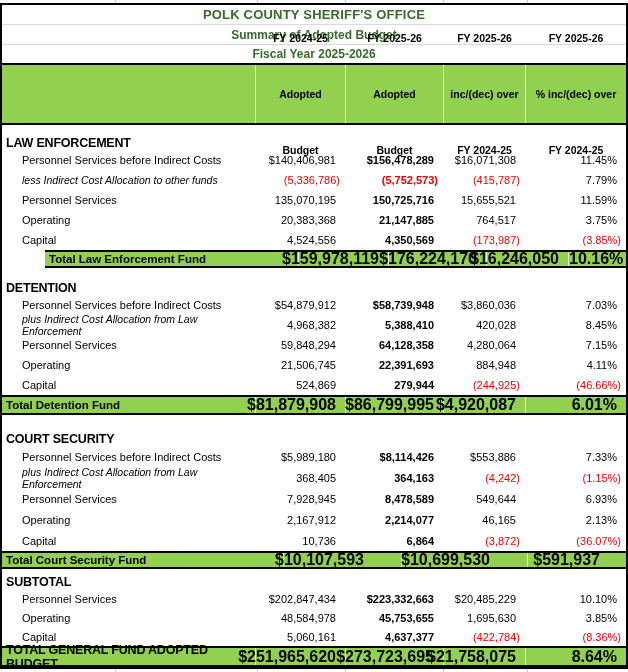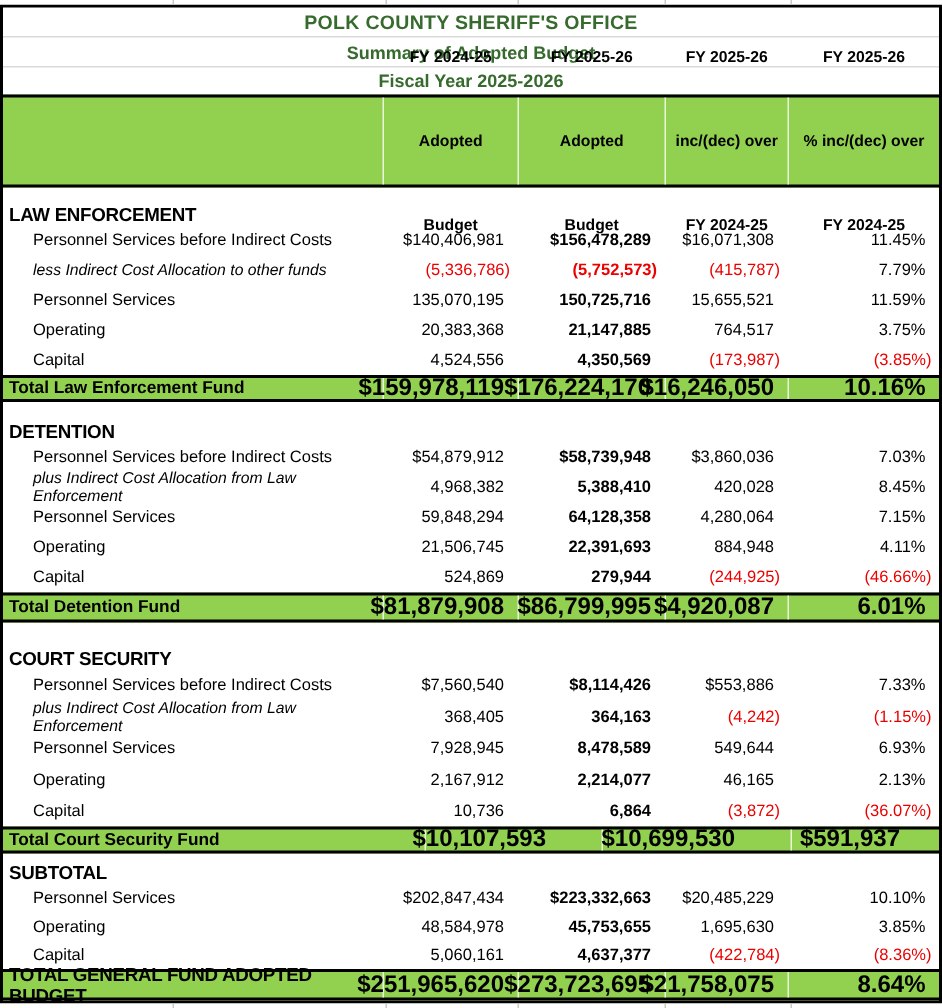--- a/index.html
+++ b/index.html
@@ -39,21 +39,21 @@
   .data-row .row-label.italic { font-style: italic; font-size: 10.5px; }
   .num { text-align: right; padding-right: 9px; font-variant-numeric: tabular-nums; }
   .num.neg { color: #eb0000; padding-right: 5px; }
 
   .total-row { background: #92d050; border-top: 2px solid #000; border-bottom: 2px solid #000; display: flex; align-items: stretch; font-weight: bold; }
   .total-row .row-label { padding-left: 4px; font-size: 11.5px; display: flex; align-items: center; }
   .total-row .num { display: flex; align-items: center; justify-content: flex-end; border-left: 1px solid rgba(255,255,255,.8); }
   .total-row.emphasis .row-label { font-size: 12.5px; letter-spacing: -0.2px; }
 
   
-  .sec-law  .sec-gap { height: 7px; }  .sec-law  .sec-header { height: 18px; } .sec-law  .data-row { height: 20px; } .sec-law  .total-row { height: 18px; }
+  .sec-law  .sec-gap { height: 7px; }  .sec-law  .sec-header { height: 18px; } .sec-law  .data-row { height: 20px; } .sec-law  .total-row { height: 18px; margin-left: 43px; }
   .sec-det  .sec-gap { height: 9px; }  .sec-det  .sec-header { height: 18px; } .sec-det  .data-row { height: 20px; } .sec-det  .total-row { height: 20px; }
   .sec-court .sec-gap { height: 12px; } .sec-court .sec-header { height: 19px; } .sec-court .data-row { height: 21px; } .sec-court .total-row { height: 18px; gap: 28px; }
   .sec-sub  .sec-gap { height: 3px; }  .sec-sub  .sec-header { height: 17px; } .sec-sub  .data-row { height: 19px; } .sec-sub  .total-row { height: 21px; }
 </style>
 </head>
 <body>
 
 <div class="page">
 
   <div class="grid-strip">
@@ -186,21 +186,21 @@
             <div class="num c2">$86,799,995</div>
             <div class="num c3">$4,920,087</div>
             <div class="num c4">6.01%</div>
           </div>
         </div>
         <div class="sec sec-court">
           <div class="sec-gap"></div>
           <div class="sec-header">COURT SECURITY</div>
           <div class="data-row">
             <div class="row-label c-label">Personnel Services before Indirect Costs</div>
-            <div class="num c1">$7,560,540</div>
+            <div class="num c1">$5,989,180</div>
             <div class="num c2">$8,114,426</div>
             <div class="num c3">$553,886</div>
             <div class="num c4">7.33%</div>
           </div>
           <div class="data-row">
             <div class="row-label c-label italic">plus Indirect Cost Allocation from Law Enforcement</div>
             <div class="num c1">368,405</div>
             <div class="num c2">364,163</div>
             <div class="num c3 neg">(4,242)</div>
             <div class="num c4 neg">(1.15%)</div>

